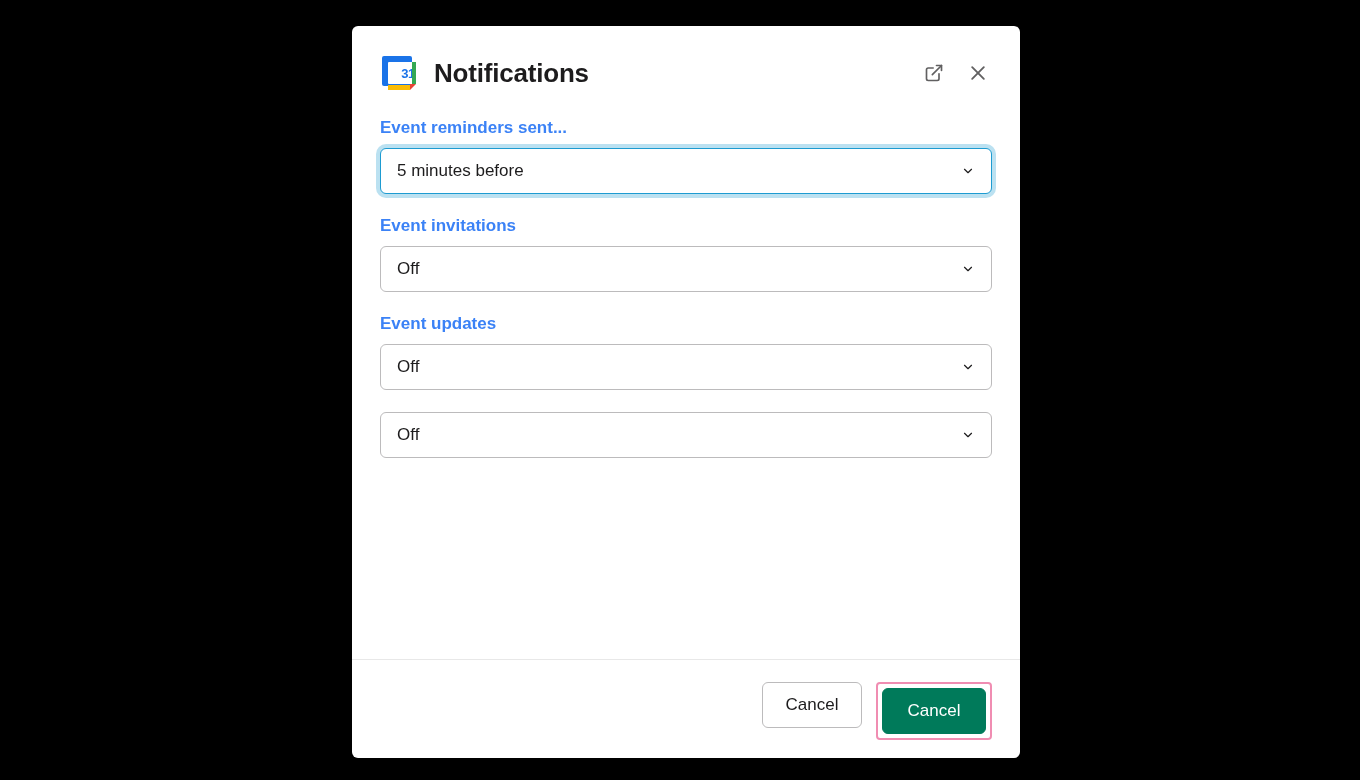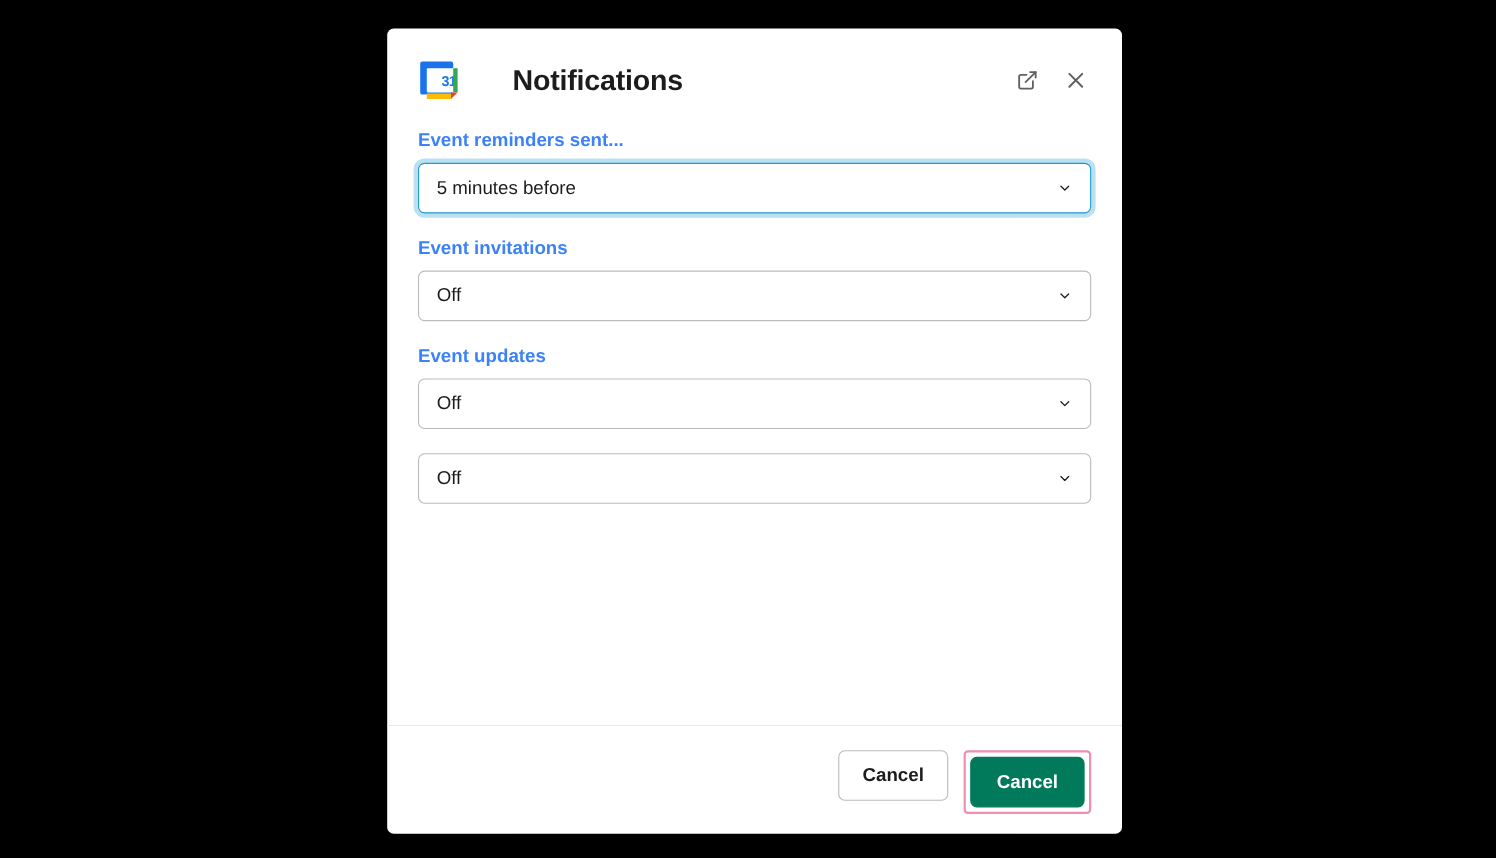--- a/index.html
+++ b/index.html
@@ -79,21 +79,20 @@
     width: 0; height: 0;
     border-left: 6px solid #ea4335;
     border-bottom: 6px solid transparent;
   }
   .modal-title {
     font-size: 26px;
     font-weight: 800;
     color: #1d1c1d;
     letter-spacing: -0.2px;
     flex: 1;
-    margin-left: 32px;
   }
   .header-icons {
     display: flex;
     gap: 16px;
     align-items: center;
   }
   .icon-btn {
     width: 28px;
     height: 28px;
     display: flex;
@@ -145,21 +144,21 @@
     display: flex;
     justify-content: flex-end;
     gap: 14px;
     align-items: flex-start;
   }
   .btn {
     height: 46px;
     padding: 0 20px;
     border-radius: 6px;
     font-size: 17px;
-    font-weight: 700;
+    font-weight: 400;
     cursor: pointer;
     display: flex;
     align-items: center;
     justify-content: center;
     border: 1px solid #bcbbbc;
     background: #fff;
     color: #1d1c1d;
   }
   .btn.cancel { min-width: 100px; }
   .btn.primary {

